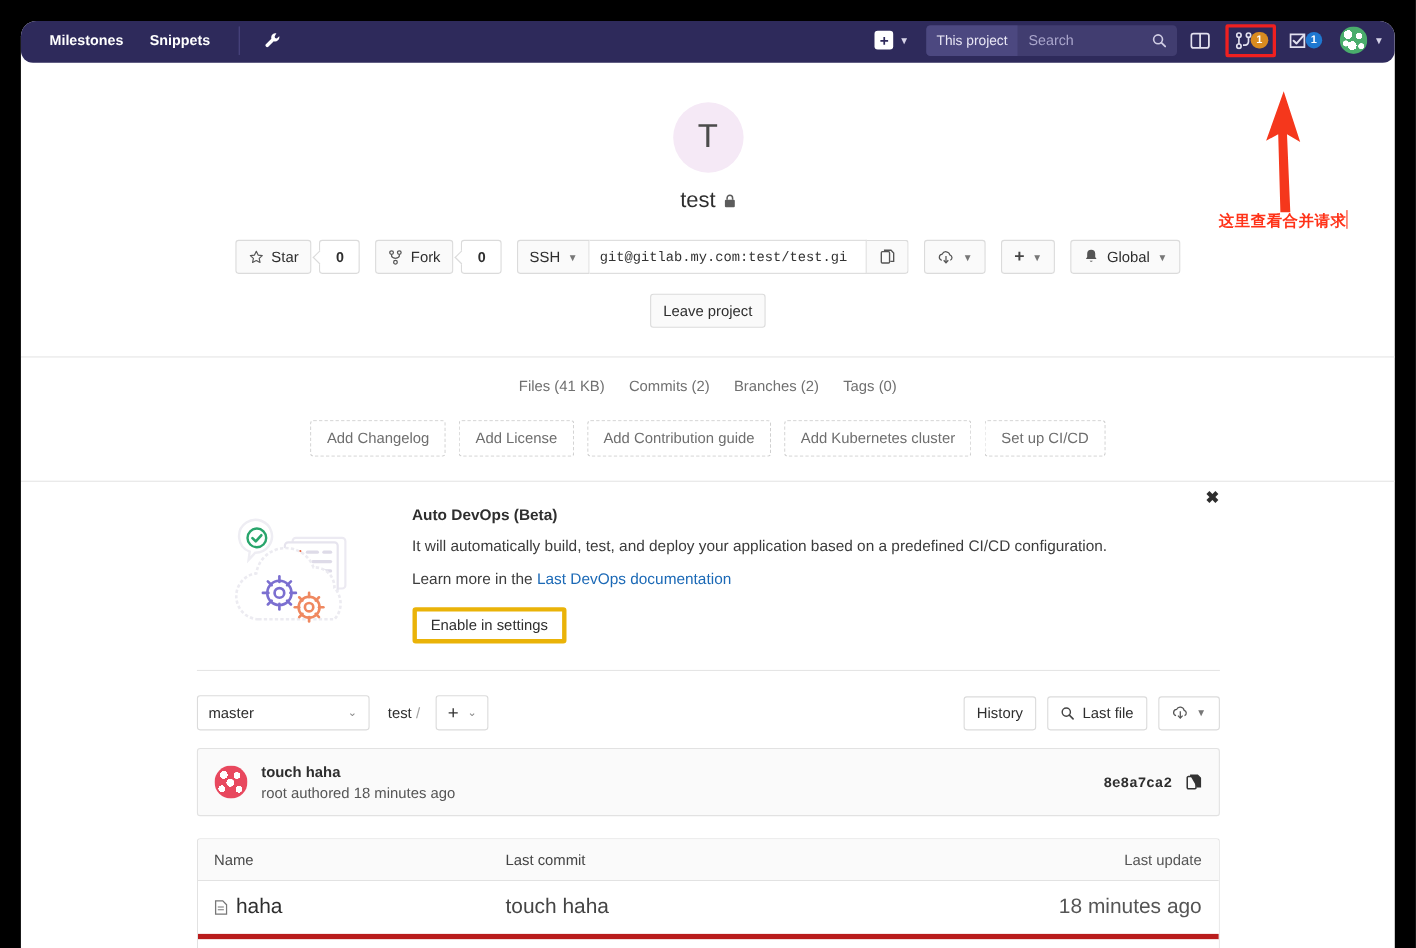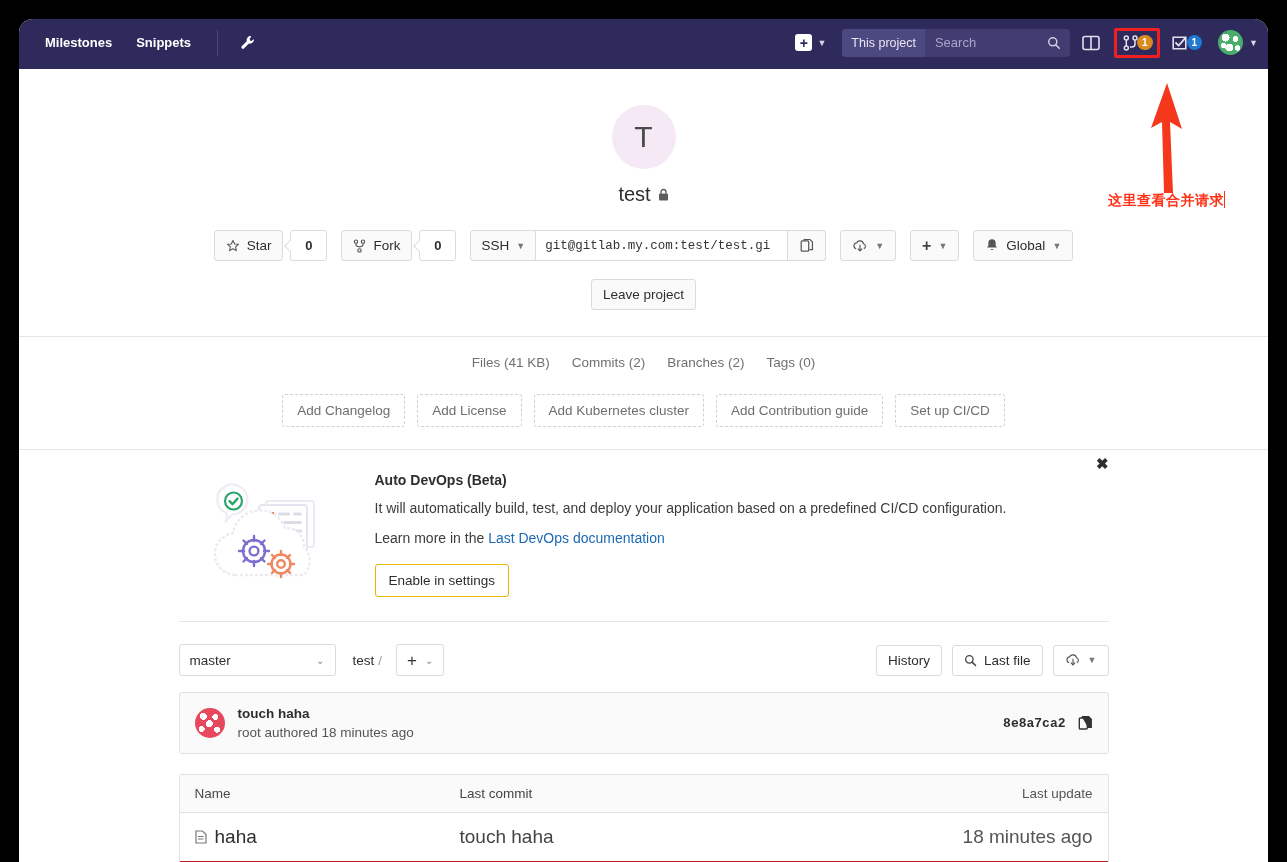--- a/index.html
+++ b/index.html
@@ -13,26 +13,27 @@
   .window {
     position: absolute;
     left: 19px; top: 19px;
     width: 1249px; height: 843px;
     background: #fff;
     border-radius: 14px 14px 0 0;
     overflow: hidden;
   }
   
   .navbar {
-    height: 50px;
+    height: 38px;
     background: #2e2a5b;
     display: flex;
     align-items: center;
     padding: 0 10px 3px 14px;
     position: relative;
+    border-radius: 11px;
   }
   .nav-left { display: flex; align-items: center; gap: 0px; }
   .nav-link {
     color: #fff;
     font-size: 13px;
     font-weight: bold;
     padding: 6px 12px;
     cursor: pointer;
     white-space: nowrap;
   }
@@ -270,21 +271,21 @@
     border-bottom: 1px solid #e5e5e5;
   }
   .devops-illus { width: 190px; flex: none; display: flex; align-items: center; justify-content: center; }
   .devops-body { flex: 1; padding-left: 6px; }
   .devops-title { font-size: 14px; font-weight: bold; color: #2e2e2e; }
   .devops-desc { font-size: 14px; color: #3c3c3c; margin-top: 12px; }
   .devops-learn { font-size: 14px; color: #3c3c3c; margin-top: 14px; }
   .devops-link { color: #1b69b6; text-decoration: none; cursor: pointer; }
   .devops-btn {
     margin-top: 18px;
-    border: 1px solid #eab308;
+    border: 4px solid #eab308;
     background: #fff;
     border-radius: 3px;
     font-size: 13.5px;
     color: #2e2e2e;
     height: 33px;
     padding: 0 13px;
     display: inline-flex; align-items: center;
     cursor: pointer;
     font-family: "Liberation Sans", sans-serif;
   }
@@ -550,22 +551,22 @@
     <div class="row-center stats-row">
       <span>Files (41 KB)</span>
       <span>Commits (2)</span>
       <span>Branches (2)</span>
       <span>Tags (0)</span>
     </div>
 
     <div class="row-center quick-row">
       <div class="btn-dashed">Add Changelog</div>
       <div class="btn-dashed">Add License</div>
+      <div class="btn-dashed">Add Contribution guide</div>
       <div class="btn-dashed">Add Kubernetes cluster</div>
-      <div class="btn-dashed">Add Contribution guide</div>
       <div class="btn-dashed">Set up CI/CD</div>
     </div>
   </div>
 
   <div class="devops-outer">
     <div class="devops">
       <div class="devops-illus">
         <svg width="140" height="112" viewBox="0 0 140 112">
           <path d="M40 58h50v40H40z" fill="#fff"></path>
           <rect x="62" y="22" width="48" height="46" rx="3" fill="#fff" stroke="#eceaf2" stroke-width="2"></rect>

